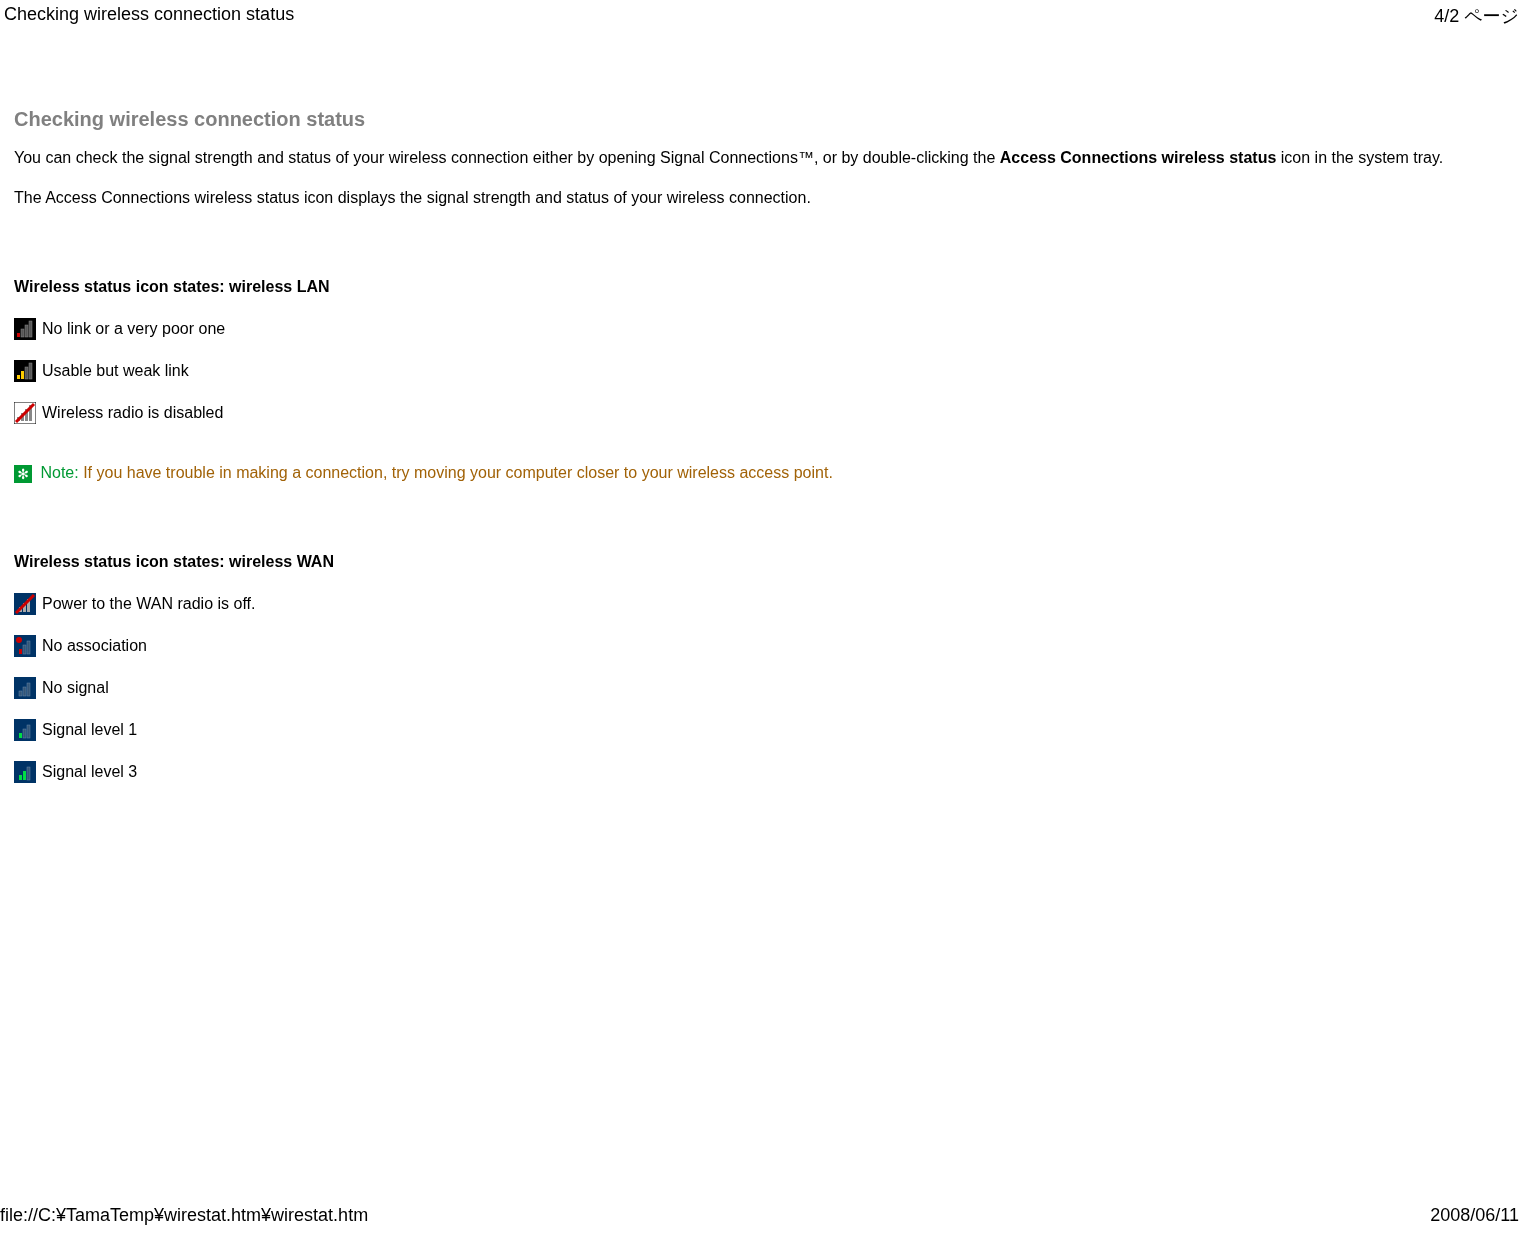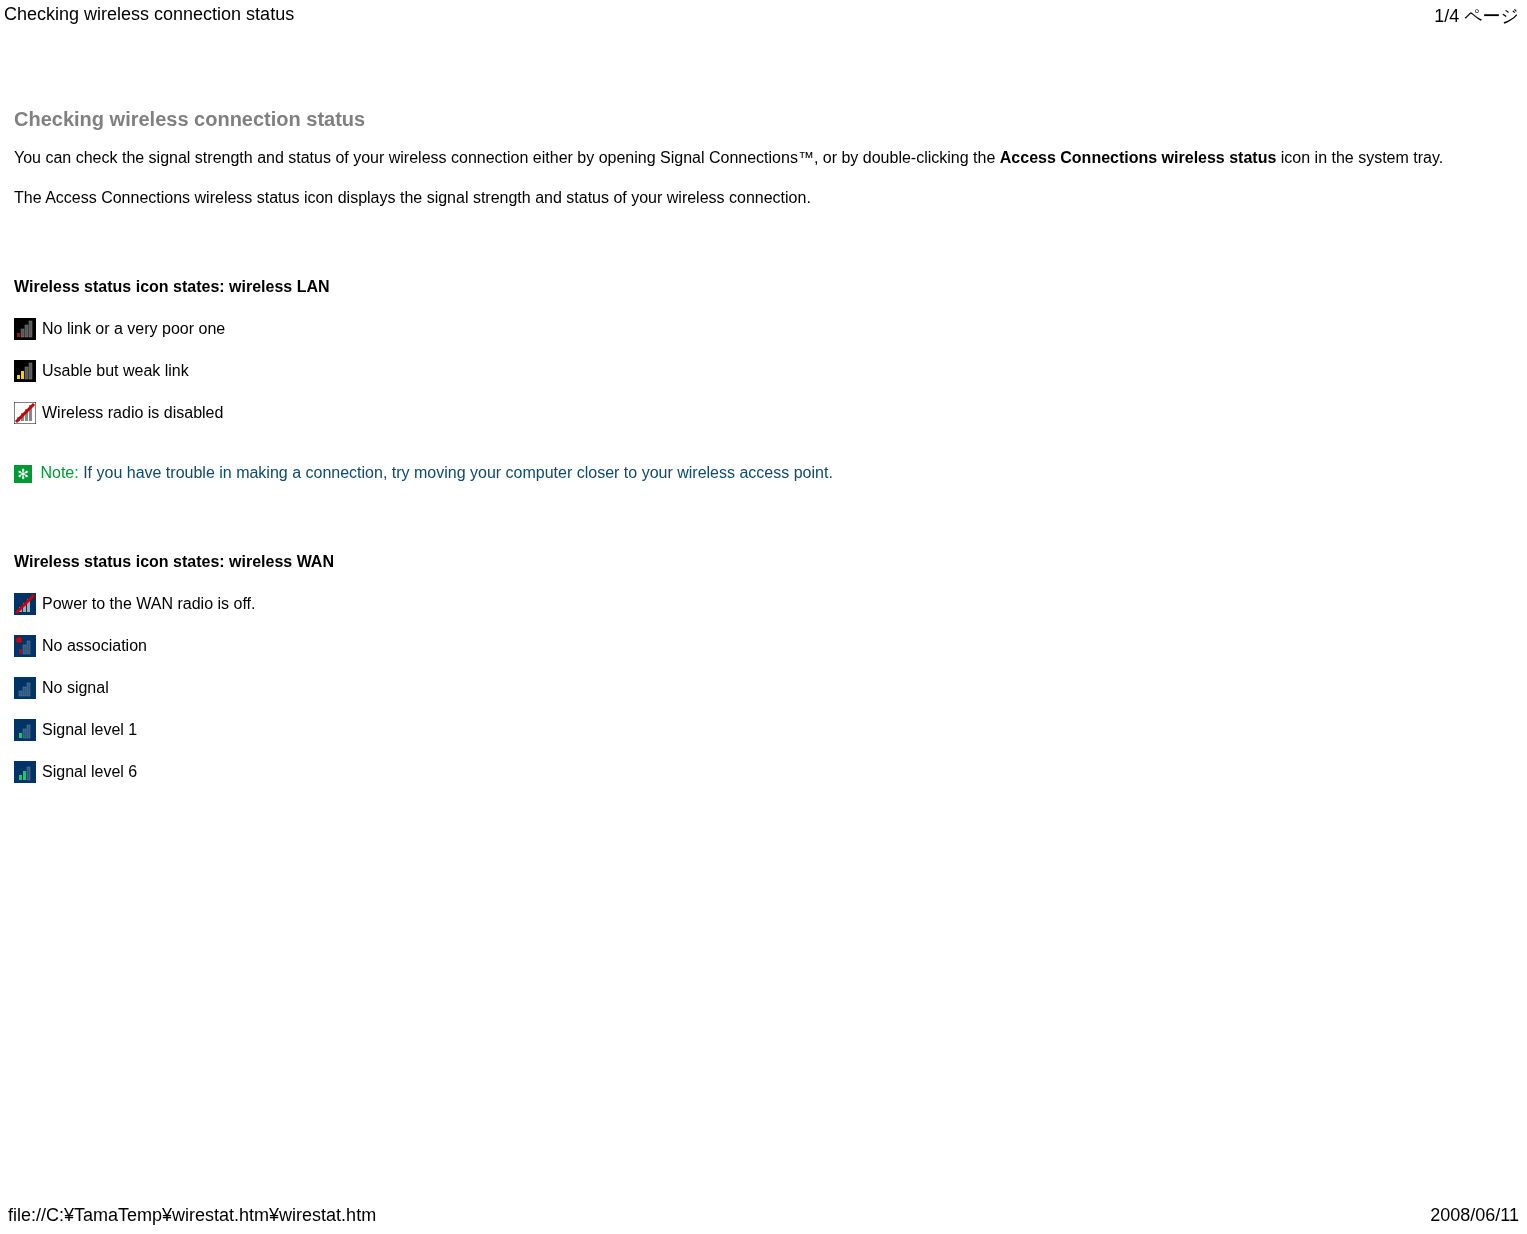--- a/index.html
+++ b/index.html
@@ -46,21 +46,21 @@
     .icon-row span { margin-left: 6px; }
     .note-row {
       margin: 40px 0 30px 0;
       font-size: 16px;
     }
     .note-row .note-label {
       color: #009933;
       font-weight: normal;
     }
     .note-row .note-text {
-      color: #0c4a6e;
+      color: #a16207;
     }
     .note-icon {
       display: inline-block;
       width: 18px;
       height: 18px;
       background: #009933;
       vertical-align: middle;
       position: relative;
       margin-right: 4px;
     }
@@ -71,39 +71,39 @@
       top: 50%;
       left: 50%;
       transform: translate(-50%, -52%);
       font-size: 14px;
     }
     .footer {
       display: flex;
       justify-content: space-between;
       font-family: "MS PGothic", sans-serif;
       font-size: 18px;
-      padding: 0 8px 4px 8px;
+      padding: 0 8px 4px 0;
       position: absolute;
       bottom: 4px;
       left: 0;
       right: 0;
     }
     .page-wrap {
       position: relative;
       min-height: 1234px;
       box-sizing: border-box;
     }
   </style>
 </head>
 <body>
 
 <div class="page-wrap">
   <div class="header-top">
     <span>Checking wireless connection status</span>
-    <span>1/4 ページ</span>
+    <span>4/2 ページ</span>
   </div>
 
   <div class="content">
     <h2 class="page-title">Checking wireless connection status</h2>
 
     <div class="intro">
       <p>
         <span>You can check the signal strength and status of your wireless connection either by opening Signal Connections™, or by double-clicking the </span><span class="bold">Access Connections wireless status</span><span> icon in the system tray.</span>
       </p>
       <p>The Access Connections wireless status icon displays the signal strength and status of your wireless connection.</p>
@@ -195,21 +195,21 @@
       <span>Signal level 1</span>
     </div>
 
     <div class="icon-row">
       <svg width="22" height="22">
         <rect x="0" y="0" width="22" height="22" fill="#003366"></rect>
         <rect x="5" y="14" width="3" height="5" fill="#00dd44"></rect>
         <rect x="9" y="10" width="3" height="9" fill="#00dd44"></rect>
         <rect x="13" y="6" width="3" height="13" fill="#335577" stroke="#6688aa" stroke-width="0.5"></rect>
       </svg>
-      <span>Signal level 6</span>
+      <span>Signal level 3</span>
     </div>
 
   </div>
 
   <div class="footer">
     <span>file://C:¥TamaTemp¥wirestat.htm¥wirestat.htm</span>
     <span>2008/06/11</span>
   </div>
 </div>
 

